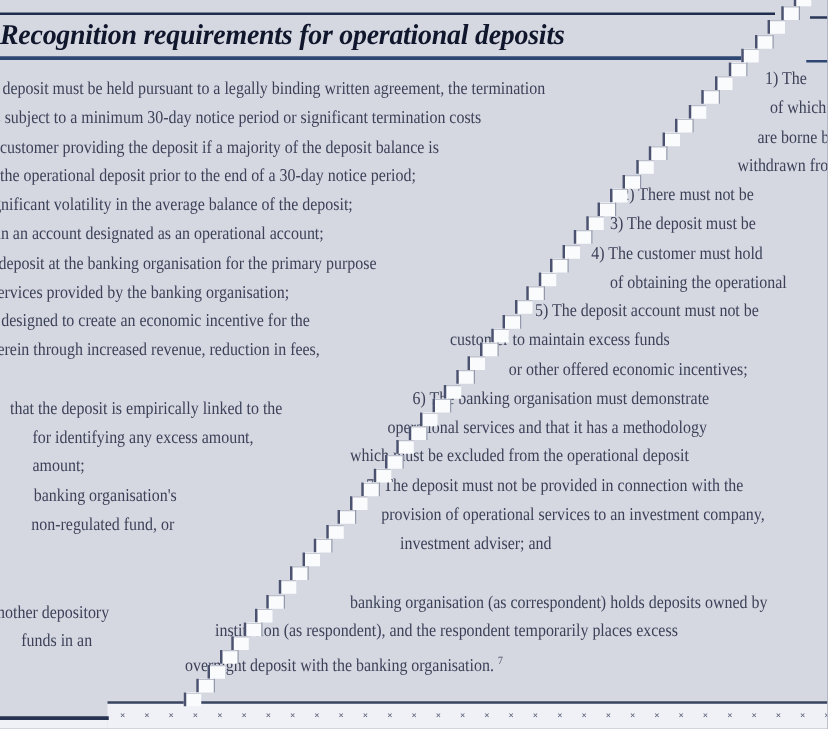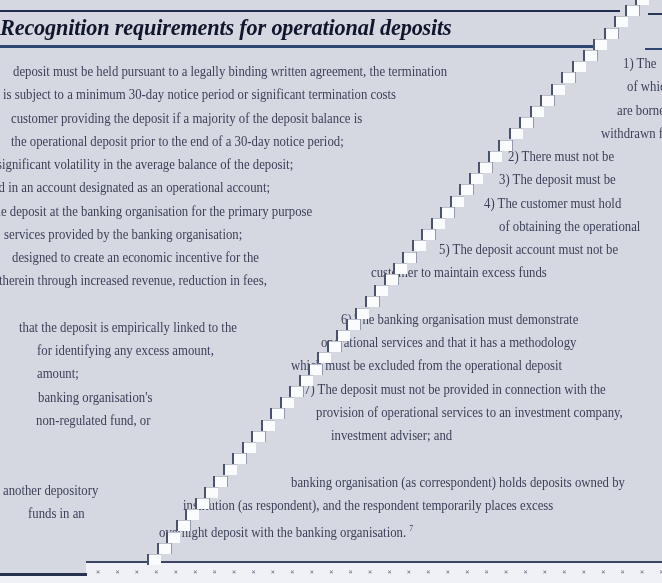--- a/index.html
+++ b/index.html
@@ -15,21 +15,21 @@
   .page-title{
     position:absolute;left:0px;top:15px;
     font-size:23px;font-weight:bold;font-style:italic;
     color:#10162c;letter-spacing:-0.2px;white-space:nowrap;
     transform:scaleX(.97);transform-origin:left;
     z-index:4;
   }
   .title-underline{position:absolute;left:0;top:45px;width:603px;height:2.6px;background:#2d4672;z-index:4;}
   .title-underline-seg2{position:absolute;left:645px;top:48px;width:17px;height:2.4px;background:#2d4672;z-index:4;}
 
-  .body-text{position:absolute;left:11px;top:0;width:610px;height:583px;z-index:3;}
+  .body-text{position:absolute;left:0;top:0;width:610px;height:583px;z-index:3;}
   .row{position:absolute;left:0;width:662px;height:23px;line-height:23px;
        font-size:14.5px;color:#3c4158;}
   .row span{display:inline-block;white-space:nowrap;transform:scaleX(.88);transform-origin:left;}
   .tail{position:absolute;top:0;}
   .head{position:absolute;top:-8px;}
   .head sup{font-size:9px;letter-spacing:1px;}
 
   .band-right{position:absolute;left:86px;right:0;top:563px;bottom:0;background:#eff1f6;z-index:1;}
   .band-left{position:absolute;left:0;width:86px;top:575px;bottom:0;background:#eff1f6;z-index:1;}
   .bottom-border-right{position:absolute;left:86px;right:0;top:561px;height:2px;background:#3a4562;z-index:2;}
@@ -90,20 +90,23 @@
         <span class="tail" style="left: -7px;">services provided by the banking organisation;</span>
         <span class="head" style="left: 488px;">of obtaining the operational</span>
       </div>
       <div class="row" style="top: 246px;">
         <span class="tail" style="left: 1px;">designed to create an economic incentive for the</span>
         <span class="head" style="left: 428px;">5) The deposit account must not be</span>
       </div>
       <div class="row" style="top: 269.25px;">
         <span class="tail" style="left: -12px;">therein through increased revenue, reduction in fees,</span>
         <span class="head" style="left: 360px;">customer to maintain excess funds</span>
+      </div>
+      <div class="row" style="top: 292.5px;">
+        <span class="head" style="left: 407px;">or other offered economic incentives;</span>
       </div>
       <div class="row" style="top: 315.75px;">
         <span class="tail" style="left: 8px;">that the deposit is empirically linked to the</span>
         <span class="head" style="left: 330px;">6) The banking organisation must demonstrate</span>
       </div>
       <div class="row" style="top: 339px;">
         <span class="tail" style="left: 26px;">for identifying any excess amount,</span>
         <span class="head" style="left: 310px;">operational services and that it has a methodology</span>
       </div>
       <div class="row" style="top: 362.25px;">

